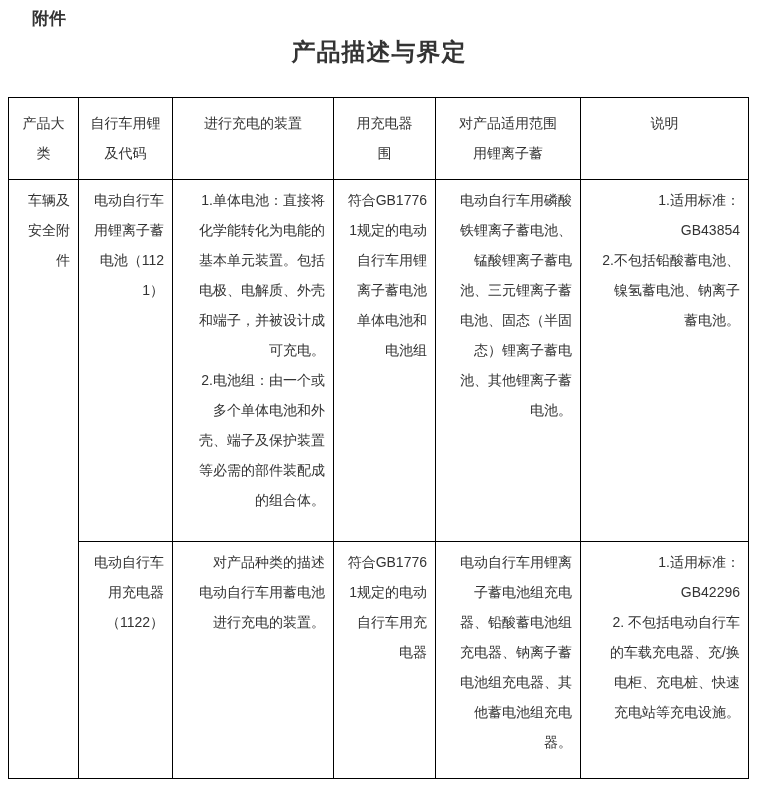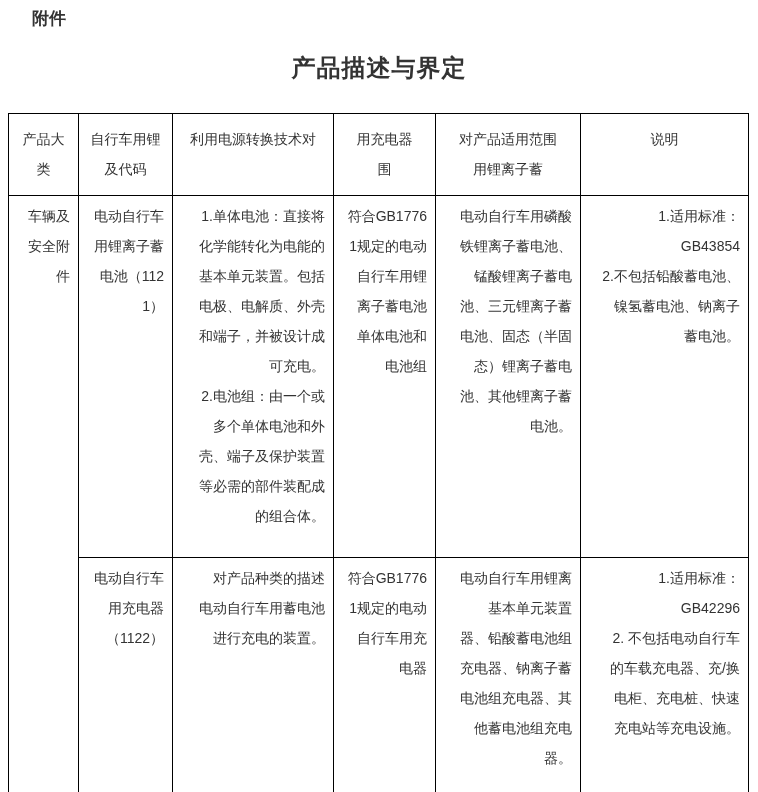--- a/index.html
+++ b/index.html
@@ -20,21 +20,21 @@
     padding-top: 8px;
   }
   .attachment-label {
     margin: 0 0 0 32px;
     font-size: 17px;
     font-weight: bold;
     color: #333333;
     line-height: 22px;
   }
   .page-title {
-    margin: 24px 0 0 0;
+    margin: 8px 0 0 0;
     text-align: center;
     font-size: 24px;
     font-weight: bold;
     letter-spacing: 1px;
     color: #333333;
     line-height: 28px;
   }
   table.def-table {
     border-collapse: collapse;
     table-layout: fixed;
@@ -87,21 +87,21 @@
       <col class="c4">
         <col class="c5">
         <col class="c6">
     </colgroup>
     <thead>
       <tr class="header-row">
         <th>产品大
 类</th>
         <th>自行车用锂
 及代码</th>
-        <th>利用电源转换技术对</th>
+        <th>进行充电的装置</th>
         <th>用充电器
 围</th>
         <th>对产品适用范围
 用锂离子蓄</th>
         <th>说明</th>
       </tr>
     </thead>
     <tbody>
       <tr class="data-row-1">
         <td rowspan="2">车辆及
@@ -147,21 +147,21 @@
 用充电器
 （1122）</td>
         <td>对产品种类的描述
 电动自行车用蓄电池
 进行充电的装置。</td>
         <td>符合GB1776
 1规定的电动
 自行车用充
 电器</td>
         <td>电动自行车用锂离
-基本单元装置
+子蓄电池组充电
 器、铅酸蓄电池组
 充电器、钠离子蓄
 电池组充电器、其
 他蓄电池组充电
 器。</td>
         <td>1.适用标准：
 GB42296
 2. 不包括电动自行车
 的车载充电器、充/换
 电柜、充电桩、快速

